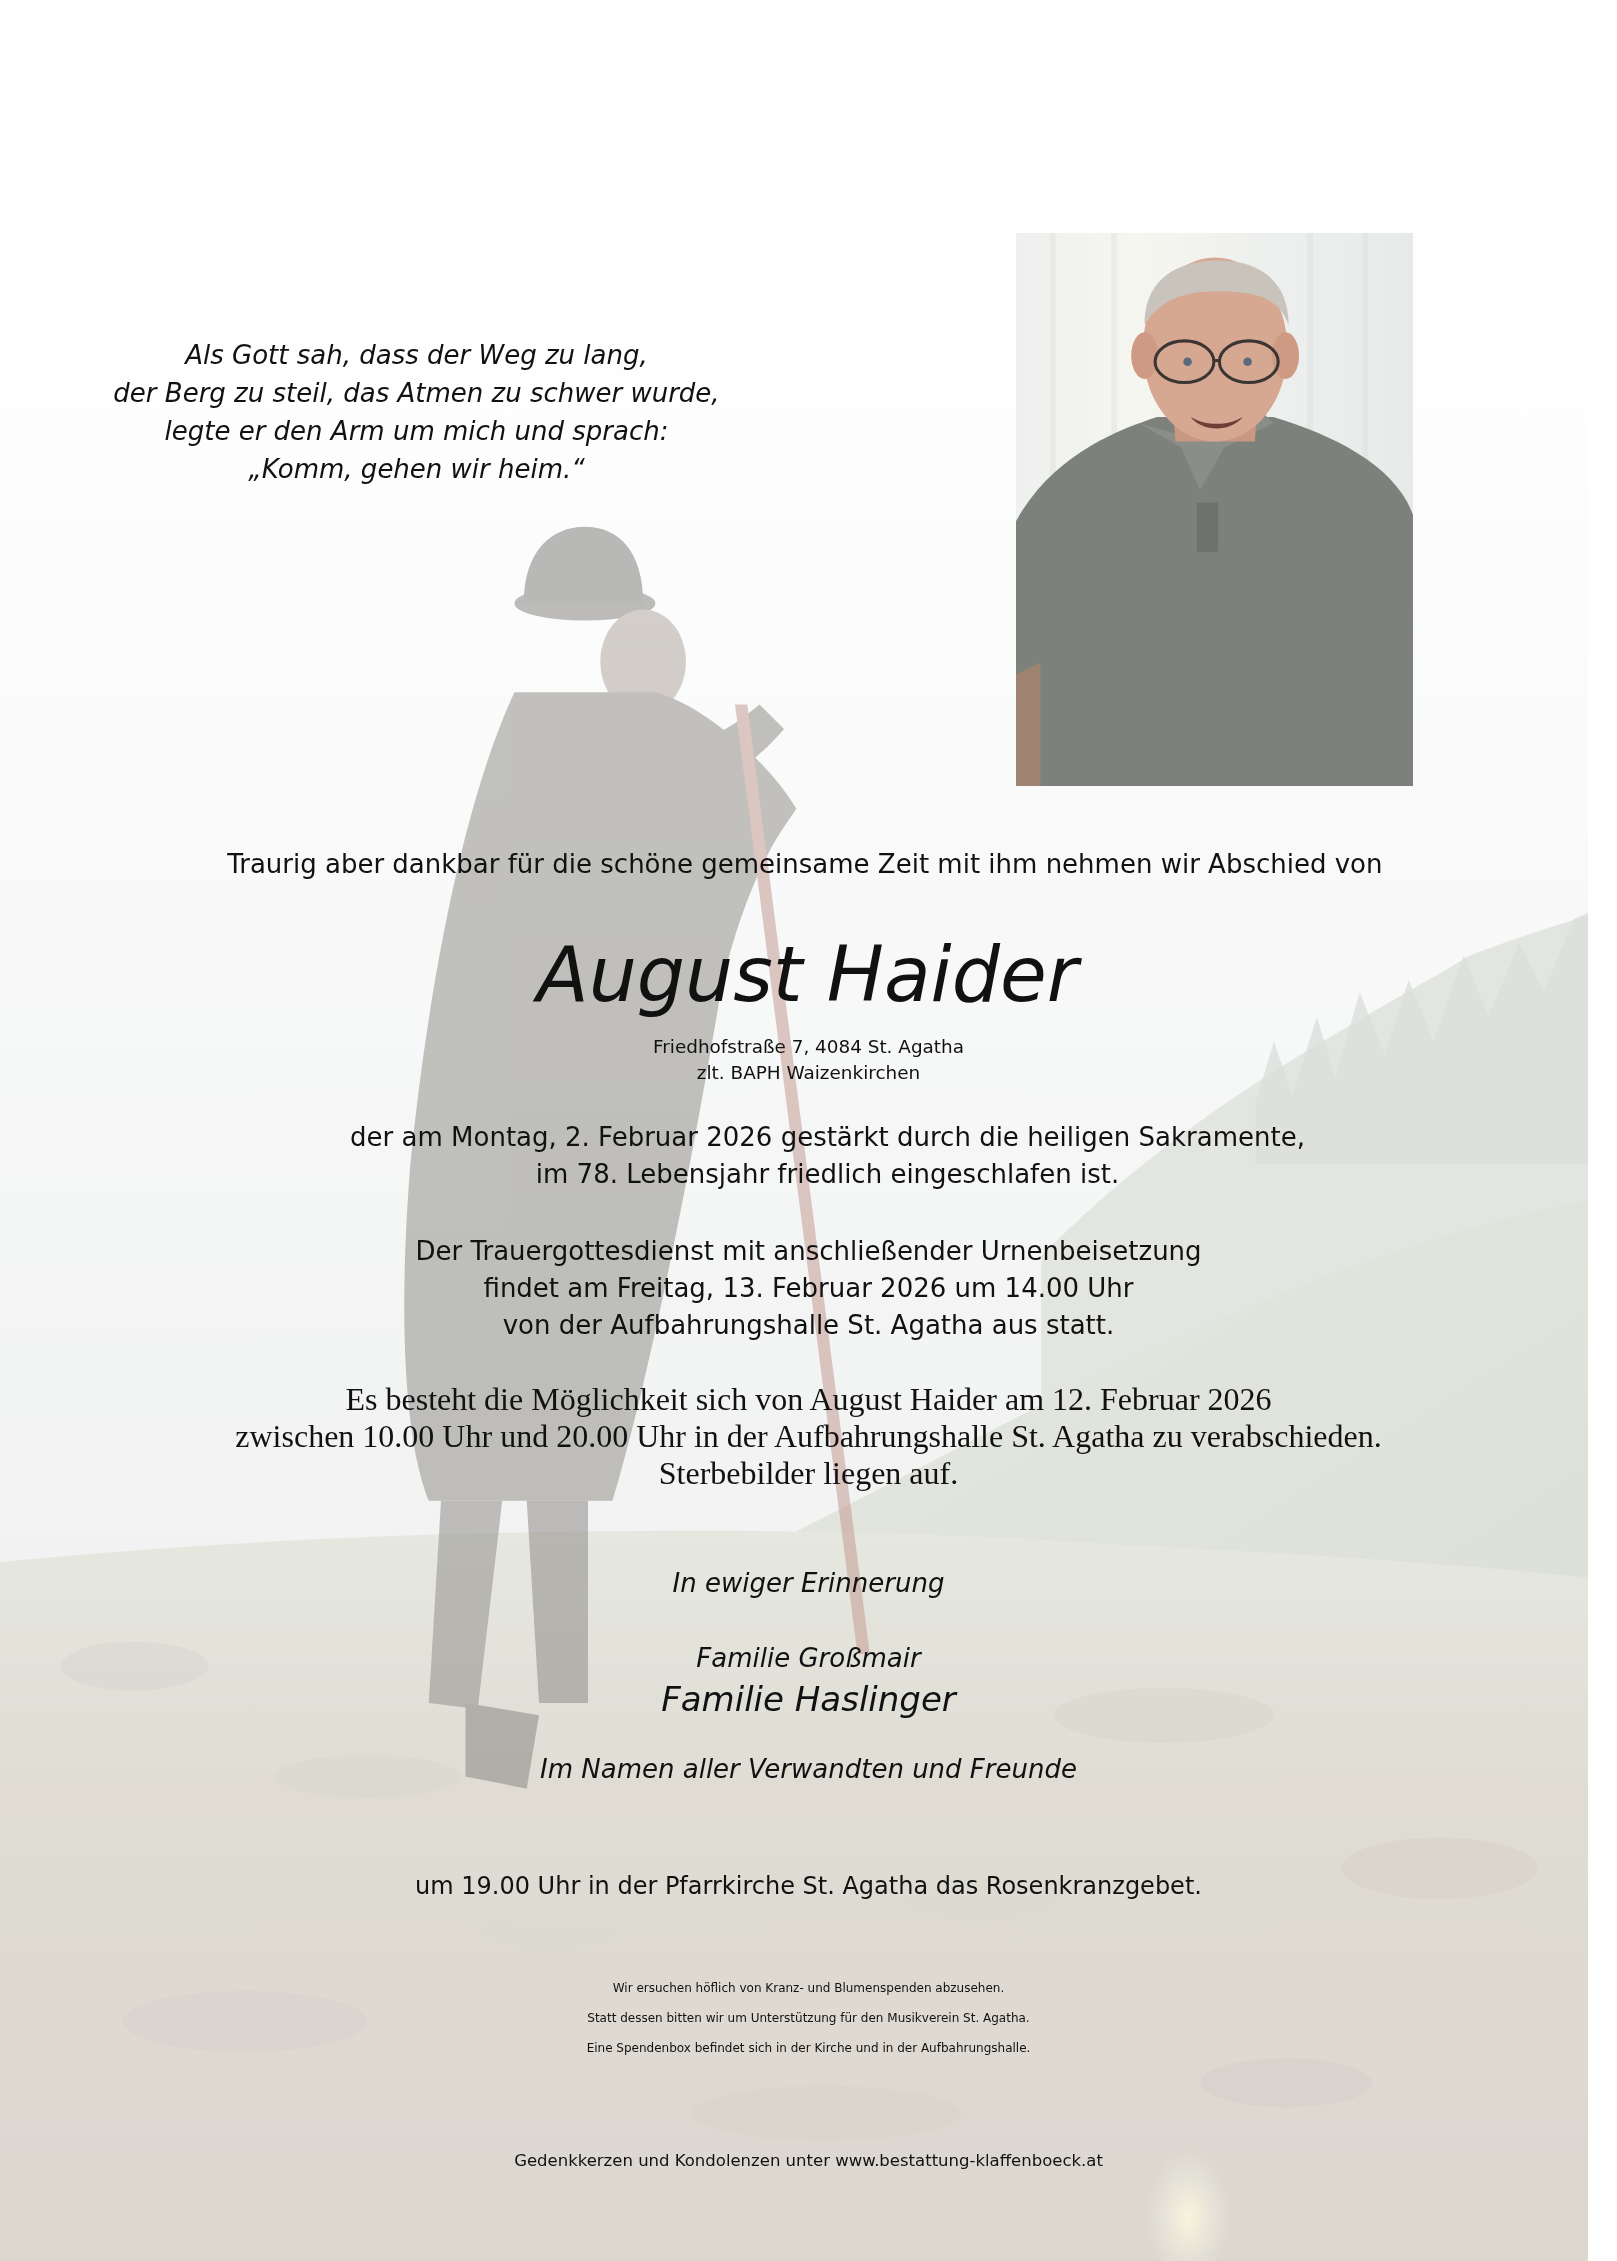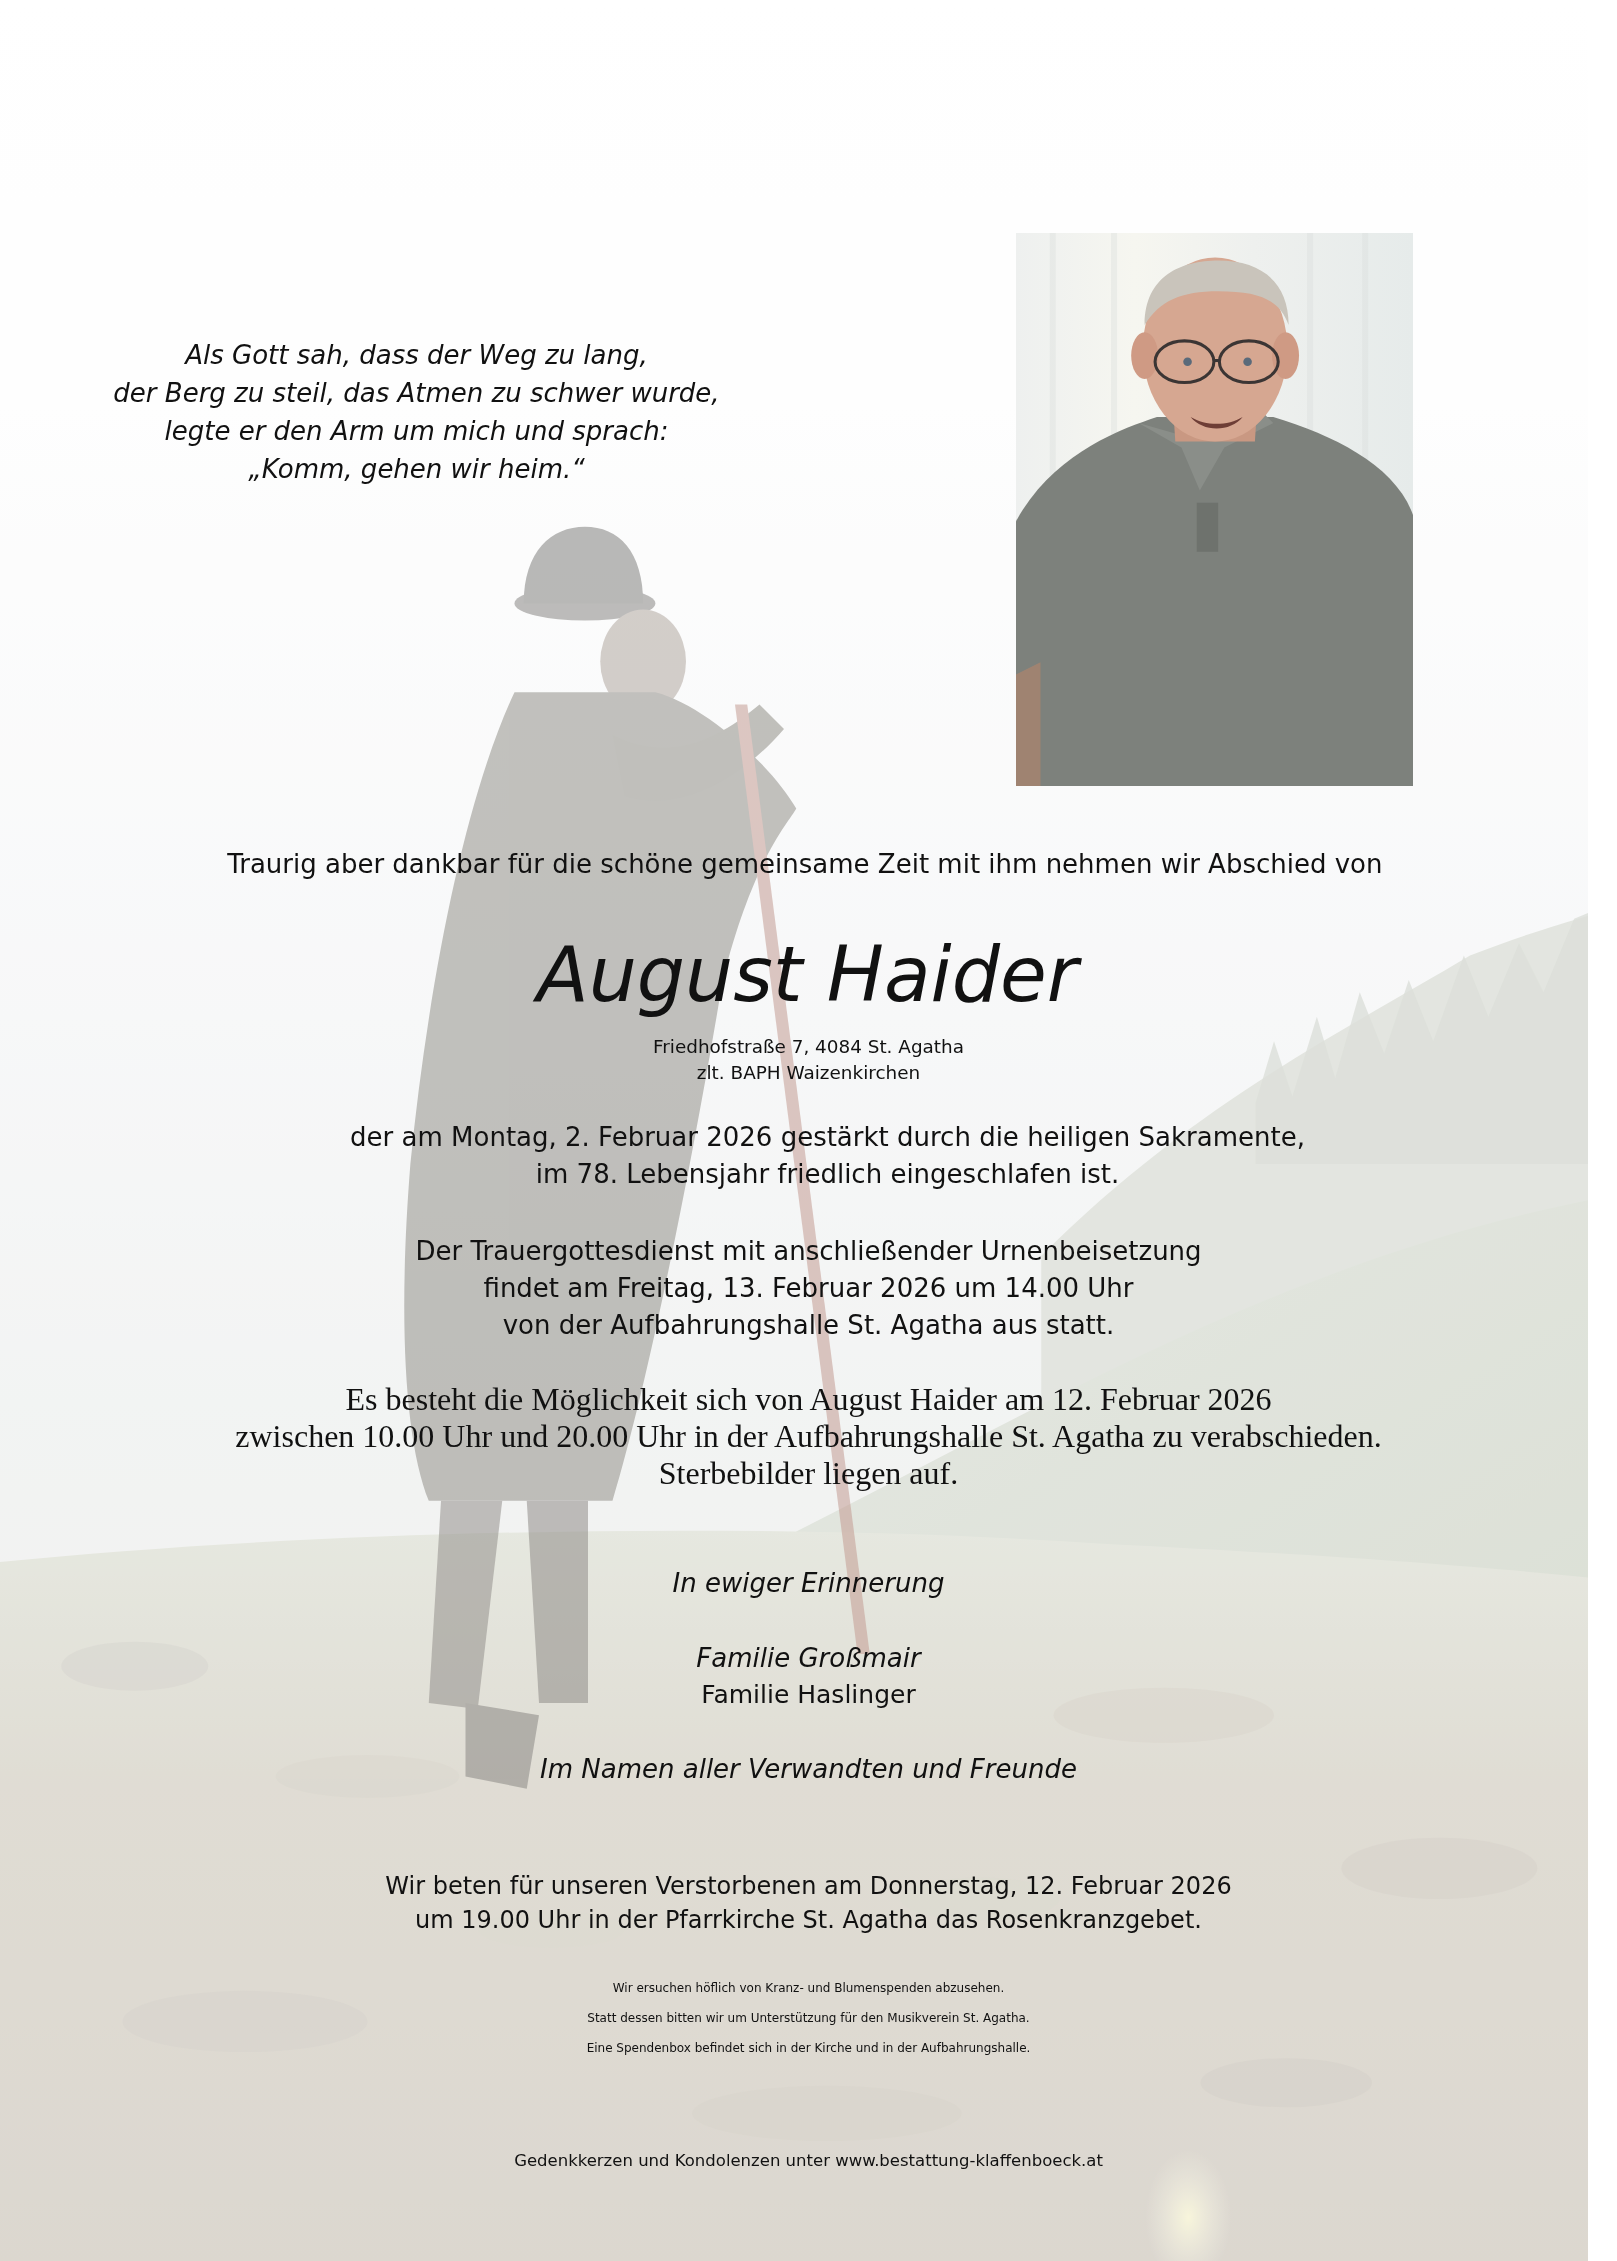--- a/index.html
+++ b/index.html
@@ -159,25 +159,24 @@
   </div>
 
   <div class="block" style="top:1381px; font-size:32px; line-height:37px; left:0px;font-family:Liberation Serif, serif;">
     <div>Es besteht die Möglichkeit sich von August Haider am 12. Februar 2026</div>
     <div>zwischen 10.00 Uhr und 20.00 Uhr in der Aufbahrungshalle St. Agatha zu verabschieden.</div>
     <div>Sterbebilder liegen auf.</div>
   </div>
 
   <div class="txt" style="top:1570px; font-size:26px; font-style:italic; left:0px;">In ewiger Erinnerung</div>
   <div class="txt" style="top:1645px; font-size:26px; font-style:italic; left:0px;">Familie Großmair</div>
-  <div class="txt" style="top:1682px; font-size:25px; left:0px;">Familie Haslinger</div>
+  <div class="txt" style="top:1682px; font-size:34px; font-style:italic; left:0px;">Familie Haslinger</div>
   <div class="txt" style="top:1756px; font-size:26px; font-style:italic; left:0px;">Im Namen aller Verwandten und Freunde</div>
 
   <div class="block" style="top:1869px; font-size:24px; line-height:34px; left:0px;">
-    <div>Wir beten für unseren Verstorbenen am Donnerstag, 12. Februar 2026</div>
     <div>um 19.00 Uhr in der Pfarrkirche St. Agatha das Rosenkranzgebet.</div>
   </div>
 
   <div class="block" style="top:1973px; font-size:12px; line-height:30px; left:0px;">
     <div>Wir ersuchen höflich von Kranz- und Blumenspenden abzusehen.</div>
     <div>Statt dessen bitten wir um Unterstützung für den Musikverein St. Agatha.</div>
     <div>Eine Spendenbox befindet sich in der Kirche und in der Aufbahrungshalle.</div>
   </div>
 
   <div class="txt" style="top:2153px; font-size:16.5px; left:0px;">Gedenkkerzen und Kondolenzen unter www.bestattung-klaffenboeck.at</div>

